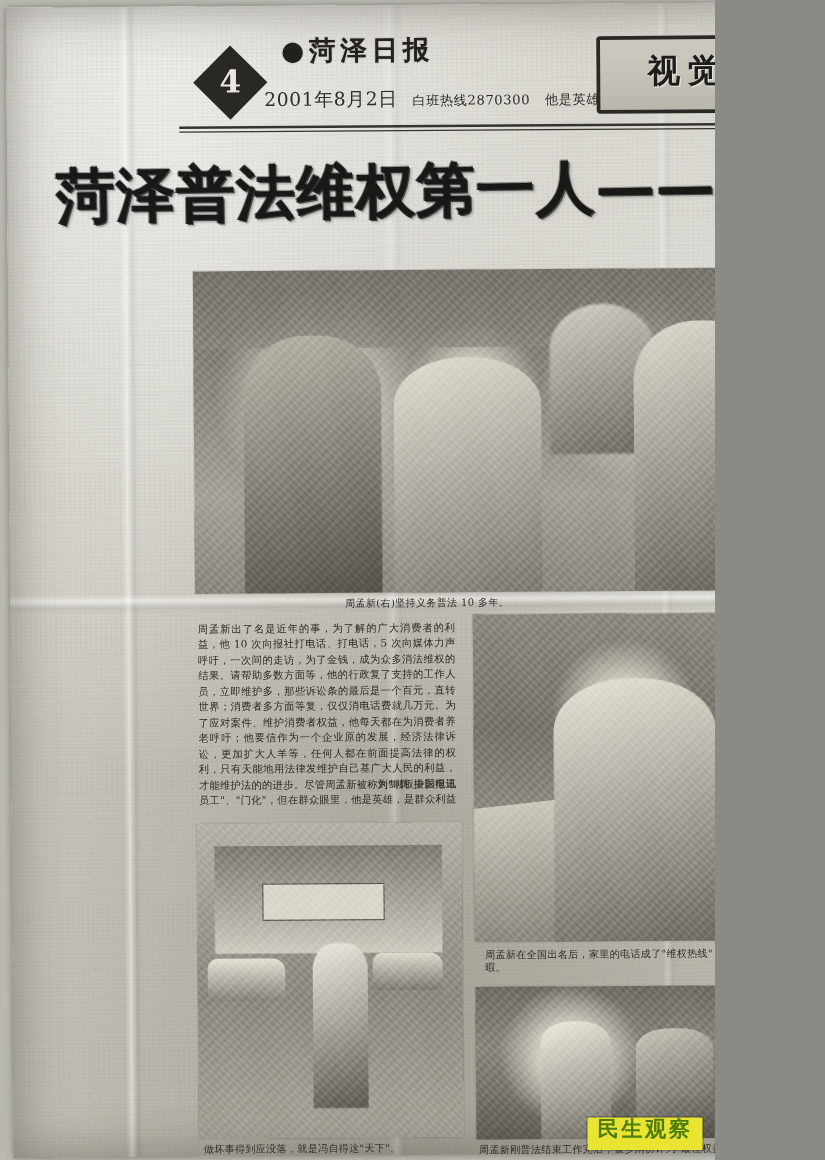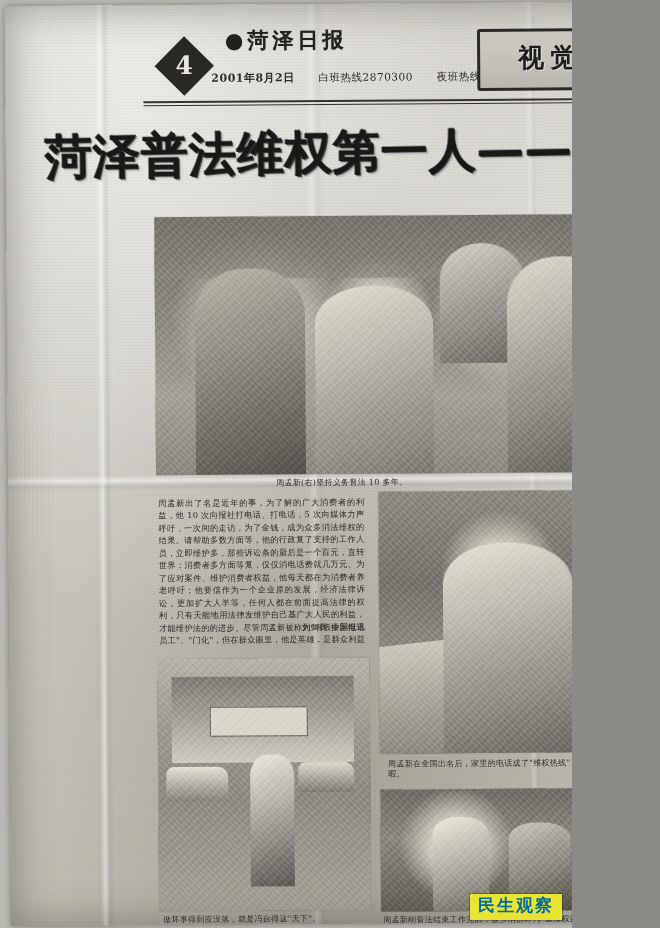--- a/index.html
+++ b/index.html
@@ -97,22 +97,22 @@
     position: absolute;
     left: 66px;
     top: 48px;
     width: 300px;
     font-family: "DejaVu Serif", serif;
     font-size: 10.5px;
     color: #2e2c28;
     letter-spacing: .5px;
     white-space: nowrap;
   }
-  .masthead-meta .date { font-weight: bold; font-size: 11px; }
-  .masthead-meta .hot { margin-left: 20px; }
+  .masthead-meta .date { font-weight: normal; font-size: 15px; }
+  .masthead-meta .hot { margin-left: 8px; }
   .vision-badge {
     position: absolute;
     right: 2px;
     top: 8px;
     width: 140px;
     height: 56px;
     border: 3px solid #2b2926;
     border-radius: 3px;
     background: linear-gradient(180deg, #cfcdc4, #b9b7ad);
     overflow: hidden;
@@ -324,22 +324,22 @@
     color: #2a2825;
     letter-spacing: .4px;
   }
 
   
   .watermark {
     position: absolute;
     right: 10px;
     bottom: 8px;
     background: #e9e431;
-    color: #0369a1;
-    font-family: Liberation Sans, sans-serif;
+    color: #4d7c0f;
+    font-family: Liberation Mono, monospace;
     font-size: 17px;
     font-weight: bold;
     letter-spacing: 2px;
     padding: 3px 8px 4px;
     line-height: 1.1;
     box-shadow: 0 0 0 1px rgba(0,0,0,.25);
   }
   .edge-shadow {
     position:absolute; inset:0;
     box-shadow: inset 0 0 40px rgba(60,56,48,.45);
@@ -358,21 +358,21 @@
     <div class="crease h1"></div>
 
     <div class="masthead">
       <div class="masthead-name">●菏泽日报</div>
       <div class="page-num-diamond">
         <span>4</span>
       </div>
       <div class="masthead-meta">
         <span class="date">2001年8月2日</span>
         <span class="hot">白班热线</span><span>2870300</span>
-        <span class="hot">夜班热线</span><span>5969569</span>
+        <span class="hot">他是英雄</span><span>5969569</span>
       </div>
       <div class="vision-badge">
         <div class="txt">视觉</div>
       </div>
     </div>
     <div class="rule r1"></div>
     <div class="rule r2"></div>
 
     <div class="headline">
       <span>菏泽普法维权第一人——周孟新</span>

